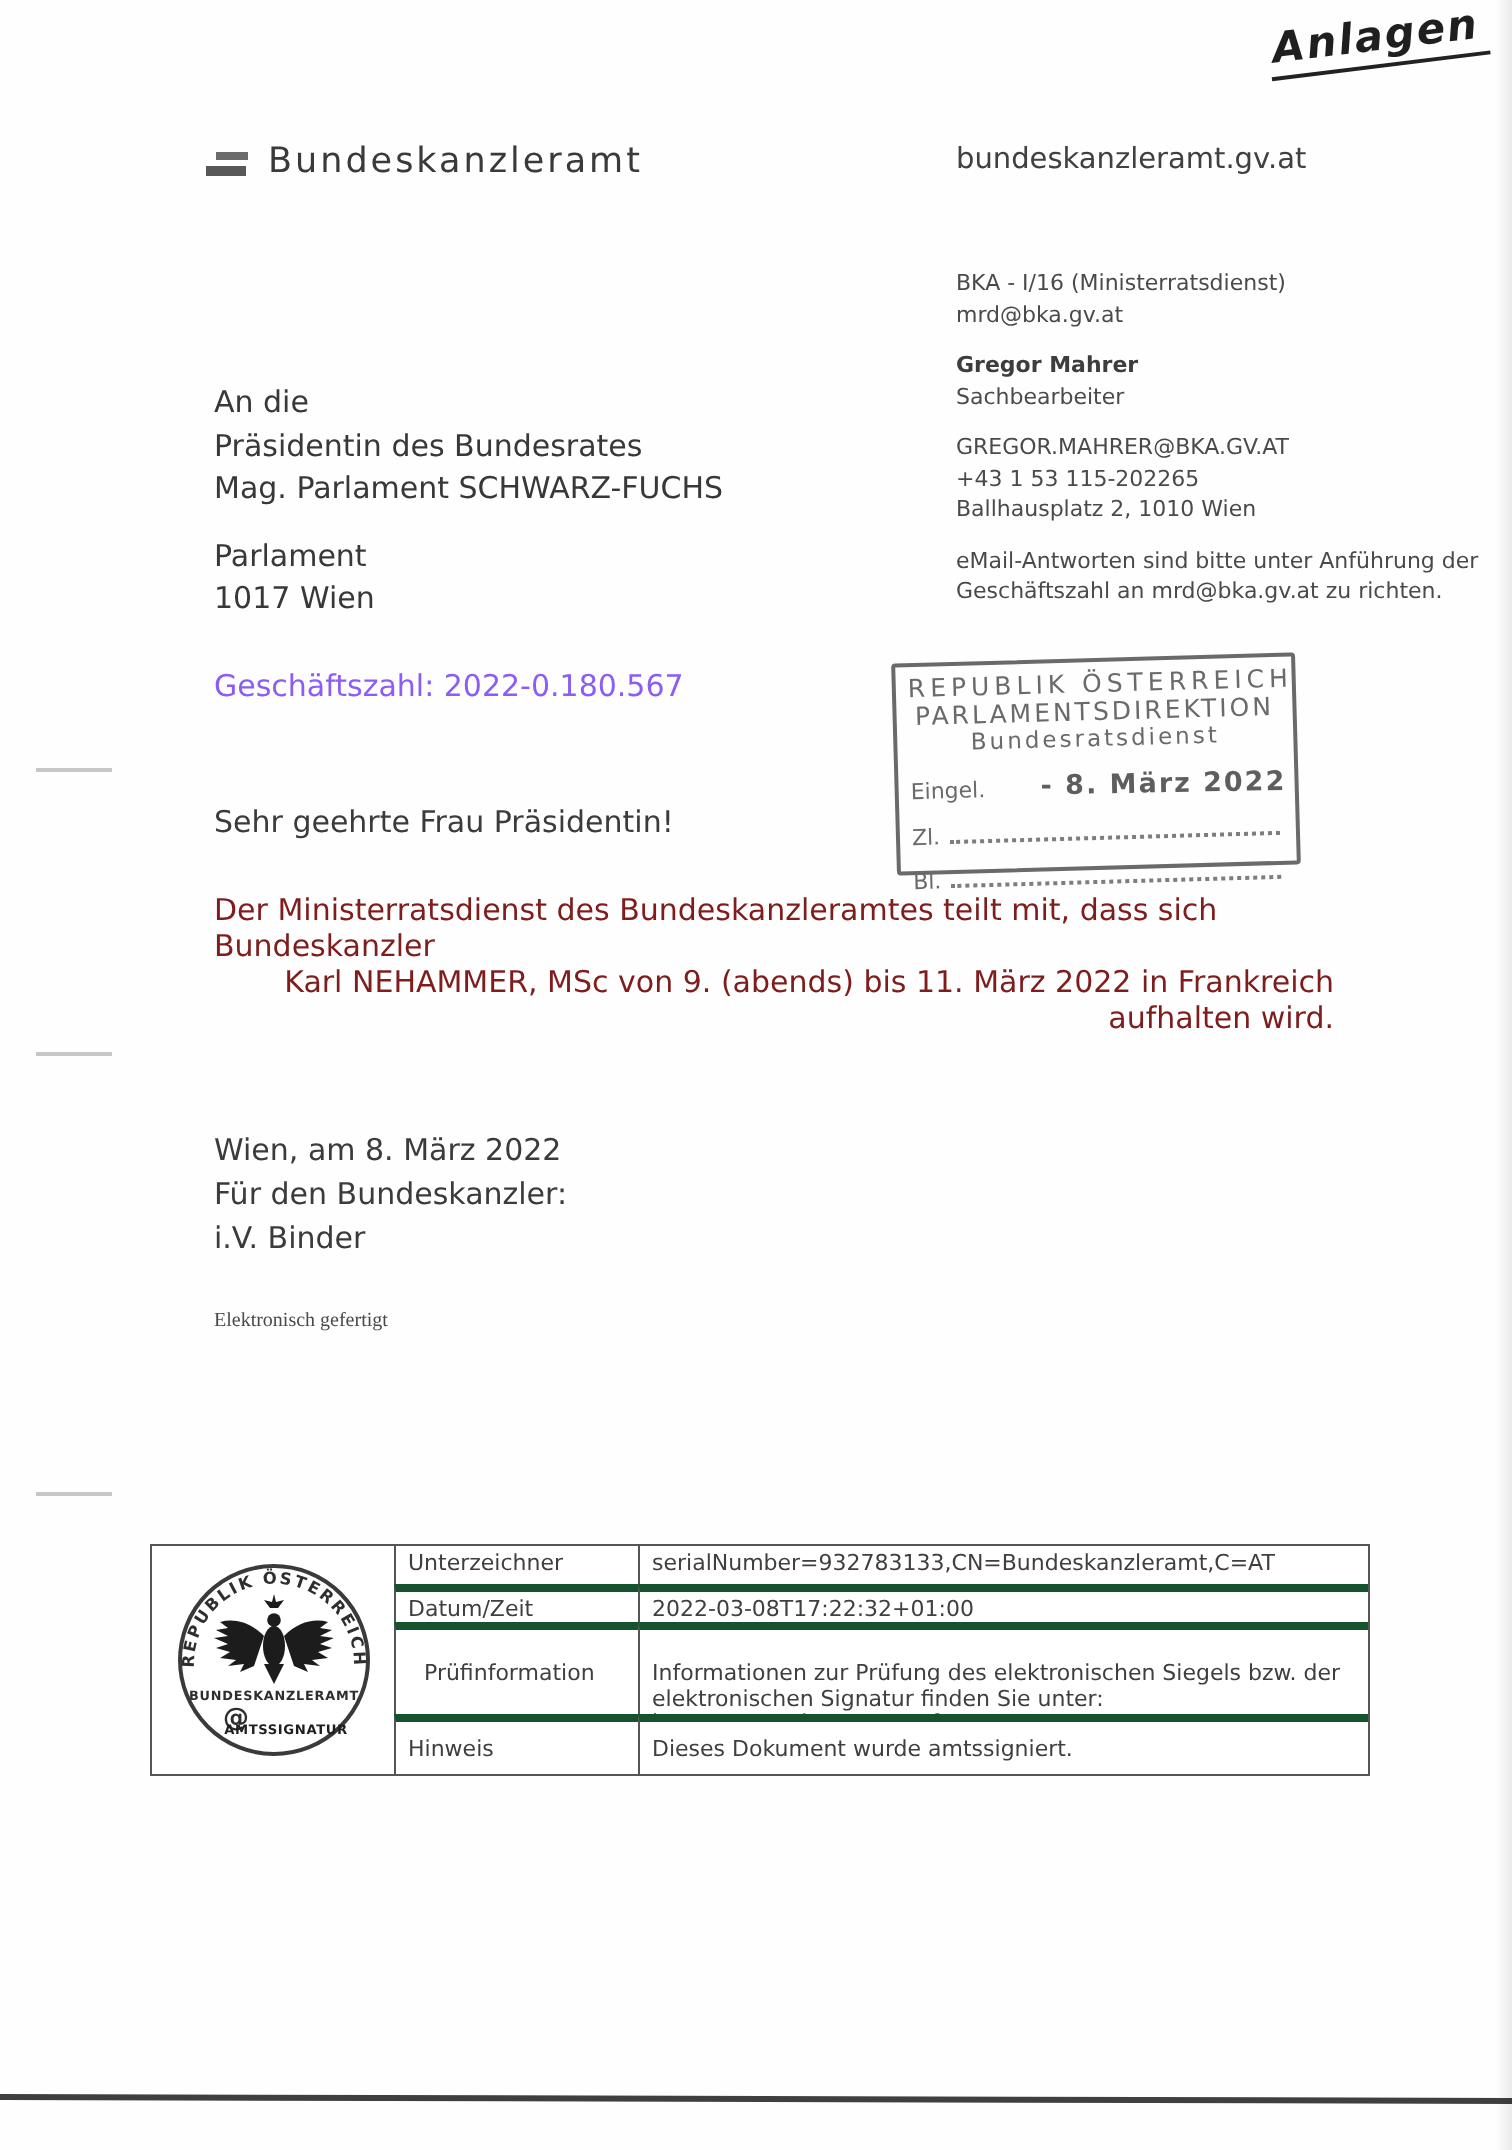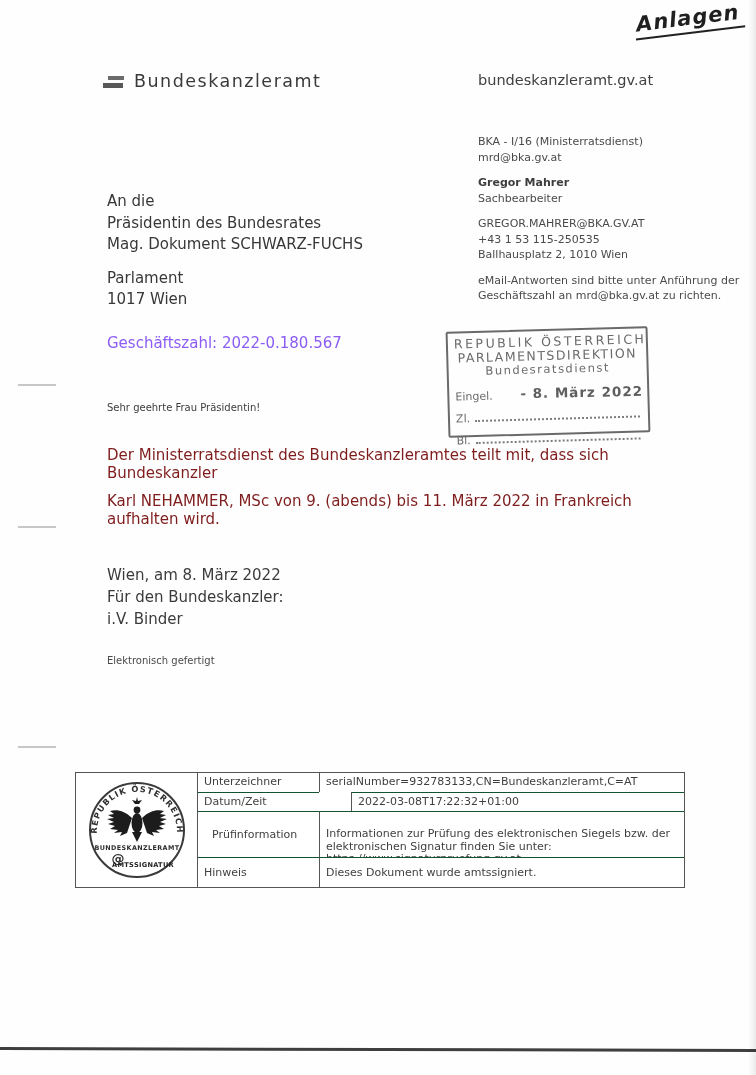--- a/index.html
+++ b/index.html
@@ -40,35 +40,35 @@
     color:#6a6a6a;box-sizing:border-box;padding:3px 6px 0 6px;
   }
   .stamp .s1{font-size:12.5px;letter-spacing:2.5px;text-align:center;white-space:nowrap;}
   .stamp .s2{font-size:12.5px;letter-spacing:1.5px;text-align:center;white-space:nowrap;margin-top:-1px;}
   .stamp .s3{font-size:11.5px;letter-spacing:1.5px;text-align:center;margin-top:-1px;}
   .stamp .in-row{display:flex;align-items:baseline;margin-top:9px;font-size:11px;}
   .stamp .in-date{font-size:13.5px;font-weight:700;letter-spacing:1px;color:#5e5e5e;margin-left:28px;transform:rotate(.5deg);white-space:nowrap;}
   .stamp .zb-row{display:flex;align-items:baseline;font-size:11px;margin-top:7px;}
   .stamp .leader{flex:1;border-bottom:2px dotted #7d7d7d;margin:0 2px 2px 5px;height:10px;}
   
-  .salutation{left:107px;top:402px;font-size:10px;}
+  .salutation{left:107px;top:402px;font-size:15px;}
   .para{left:107px;top:446px;width:560px;font-size:15px;color:#7f1d1d;}
-  .para .l2{margin-top:10px;}
+  .para .l2{text-align:right;}
   .closing{left:107px;top:564px;font-size:15px;line-height:22px;}
-  .signednote{left:107px;top:655px;font-size:10px;color:#4a4a4a;}
+  .signednote{left:107px;top:655px;font-size:10px;color:#4a4a4a;font-family:Liberation Serif, serif;}
   
   .sigtable{
     left:75px;top:772px;width:610px;height:116px;
     border:1px solid #555;box-sizing:border-box;
     display:grid;grid-template-columns:121px 122px 1fr;
     grid-template-rows:19px 19px 46px auto;
     font-size:11px;color:#3f3f3f;background:#fff;
   }
   .sigtable .cell{border-left:1px solid #555;padding:2px 6px;box-sizing:border-box;overflow:hidden;}
-  .sigtable .rline{border-top:1px solid #14532d;}
+  .sigtable .rline{border-top:4px solid #14532d;}
   .sigtable .vcenter{display:flex;align-items:center;}
   .sigtable .pre{white-space:pre-line;line-height:12.5px;padding-top:16px;}
   .sealcell{grid-row:1/5;grid-column:1;display:flex;align-items:center;justify-content:center;border:none;}
   
   .foldmark{left:18px;width:38px;height:2px;background:#c7c7c7;}
   .scanline{left:-4px;top:1048px;width:764px;height:3px;background:#3f3f3f;transform:rotate(0.15deg);}
   .edgeshade{right:0;top:0;width:8px;height:100%;background:linear-gradient(to right,rgba(0,0,0,0),rgba(0,0,0,0.08));}
 </style>
 </head>
 <body>
@@ -85,31 +85,31 @@
   <div class="abs header-site">bundeskanzleramt.gv.at</div>
 
   <div class="abs contact">
     <div>BKA - I/16 (Ministerratsdienst)</div>
     <div>mrd@bka.gv.at</div>
     <div class="gap"></div>
     <div class="bold">Gregor Mahrer</div>
     <div>Sachbearbeiter</div>
     <div class="gap"></div>
     <div>GREGOR.MAHRER@BKA.GV.AT</div>
-    <div>+43 1 53 115-250535</div>
+    <div>+43 1 53 115-202265</div>
     <div>Ballhausplatz 2, 1010 Wien</div>
     <div class="gap"></div>
     <div>eMail-Antworten sind bitte unter Anführung der</div>
     <div>Geschäftszahl an mrd@bka.gv.at zu richten.</div>
   </div>
 
   <div class="abs recipient">
     <div>An die</div>
     <div>Präsidentin des Bundesrates</div>
-    <div>Mag. Dokument SCHWARZ-FUCHS</div>
+    <div>Mag. Parlament SCHWARZ-FUCHS</div>
     <div class="gap"></div>
     <div>Parlament</div>
     <div>1017 Wien</div>
   </div>
 
   <div class="abs refline">Geschäftszahl: 2022-0.180.567</div>
 
   <div class="abs stamp">
     <div class="s1">REPUBLIK ÖSTERREICH</div>
     <div class="s2">PARLAMENTSDIREKTION</div>
@@ -163,21 +163,21 @@
         <text x="50" y="73" text-anchor="middle" font-size="6.4" font-weight="600" letter-spacing="0.4" fill="#2e2e2e">BUNDESKANZLERAMT</text>
         <text x="31" y="86" text-anchor="middle" font-size="13" font-weight="700" fill="#2e2e2e">@</text>
         <text x="56" y="90" text-anchor="middle" font-size="6.6" font-weight="700" letter-spacing="0.3" fill="#1f1f1f">AMTSSIGNATUR</text>
       </svg>
     </div>
 
     <div class="cell" style="grid-row:1;grid-column:2;">Unterzeichner</div>
     <div class="cell" style="grid-row:1;grid-column:3;">serialNumber=932783133,CN=Bundeskanzleramt,C=AT</div>
 
     <div class="cell rline" style="grid-row:2;grid-column:2;">Datum/Zeit</div>
-    <div class="cell rline" style="grid-row:2;grid-column:3;margin-left:32px;">2022-03-08T17:22:32+01:00</div>
+    <div class="cell rline" style="grid-row:2;grid-column:3;">2022-03-08T17:22:32+01:00</div>
 
     <div class="cell rline vcenter" style="grid-row:3;grid-column:2;padding-left:14px;">Prüfinformation</div>
     <div class="cell rline pre" style="grid-row:3;grid-column:3;">Informationen zur Prüfung des elektronischen Siegels bzw. der elektronischen Signatur finden Sie unter: https://www.signaturpruefung.gv.at
 Informationen zur Prüfung des Ausdrucks finden Sie unter:
 https://www.bundeskanzleramt.gv.at/verifizierung</div>
 
     <div class="cell rline vcenter" style="grid-row:4;grid-column:2;">Hinweis</div>
     <div class="cell rline vcenter" style="grid-row:4;grid-column:3;">Dieses Dokument wurde amtssigniert.</div>
   </div>
 

